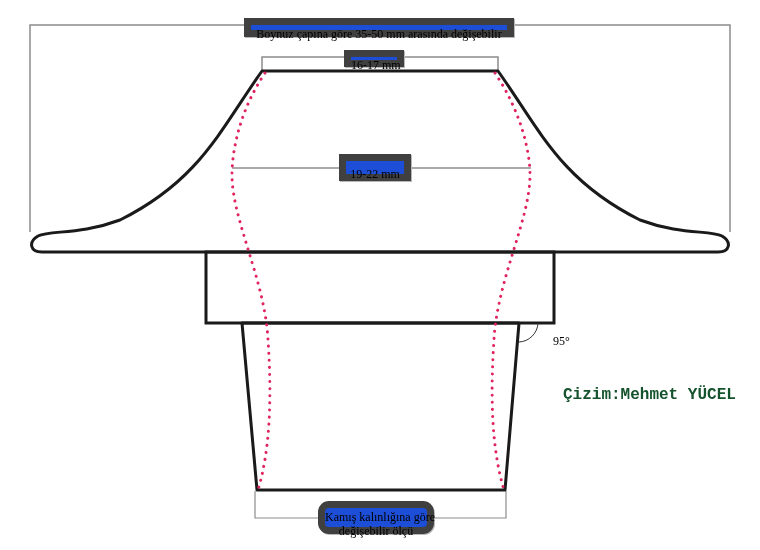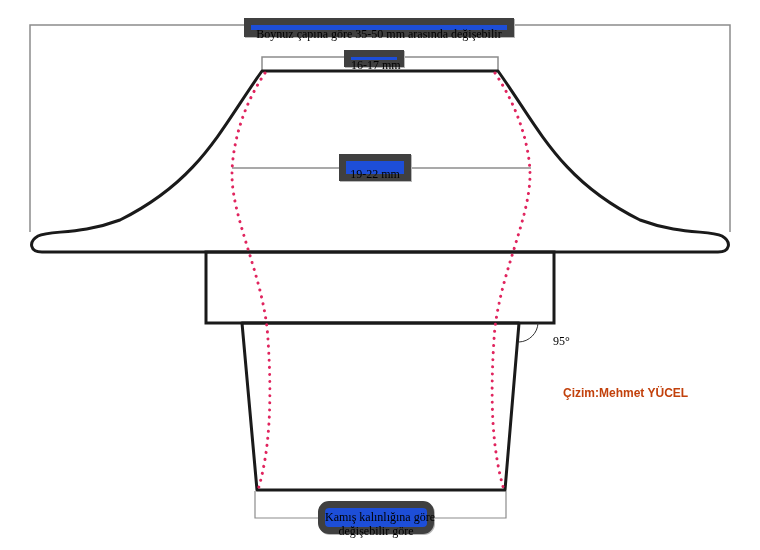--- a/index.html
+++ b/index.html
@@ -13,24 +13,24 @@
       font-family: "Liberation Serif", serif;
       font-size: 12px;
       color: #000;
       text-align: center;
       line-height: 14px;
       white-space: nowrap;
       box-sizing: border-box;
     }
     .credit {
       position: absolute;
-      font-family: Liberation Sans, sans-serif;
+      font-family: Liberation Mono, monospace;
       font-weight: bold;
-      font-size: 12px;
-      color: #c2410c;
+      font-size: 16px;
+      color: #14532d;
       white-space: nowrap;
     }
     .angle-label {
       position: absolute;
       font-family: "Liberation Serif", serif;
       font-size: 12px;
       color: #000;
     }
   </style>
 </head>
@@ -76,14 +76,14 @@
 <div class="label-box" style="left:344px; top:50px; width:60px; height:17px; padding-top:1px;">16-17 mm</div>
 
 <div class="label-box" style="left:339px; top:154px; width:72px; height:27px; padding-top:6px;">19-22 mm</div>
 
 <div class="angle-label" style="left:537px; top:334px;margin-left:16px;">95°</div>
 
 <div class="credit" style="left:563px; top:386px;">Çizim:Mehmet YÜCEL</div>
 
 <div class="label-box" style="left:318px; top:501px; width:116px; height:33px; padding-top:2px;border-radius:11px;">
   <div>Kamış kalınlığına göre</div>
-  <div>değişebilir göre</div>
+  <div>değişebilir ölçü</div>
 </div>
 
 </body></html>

